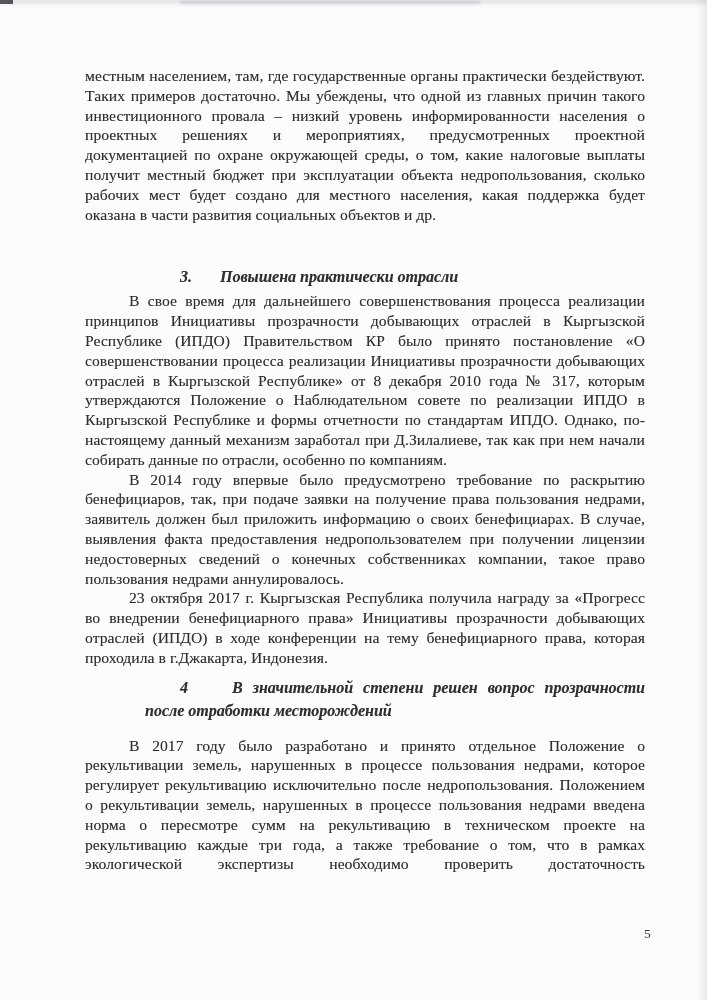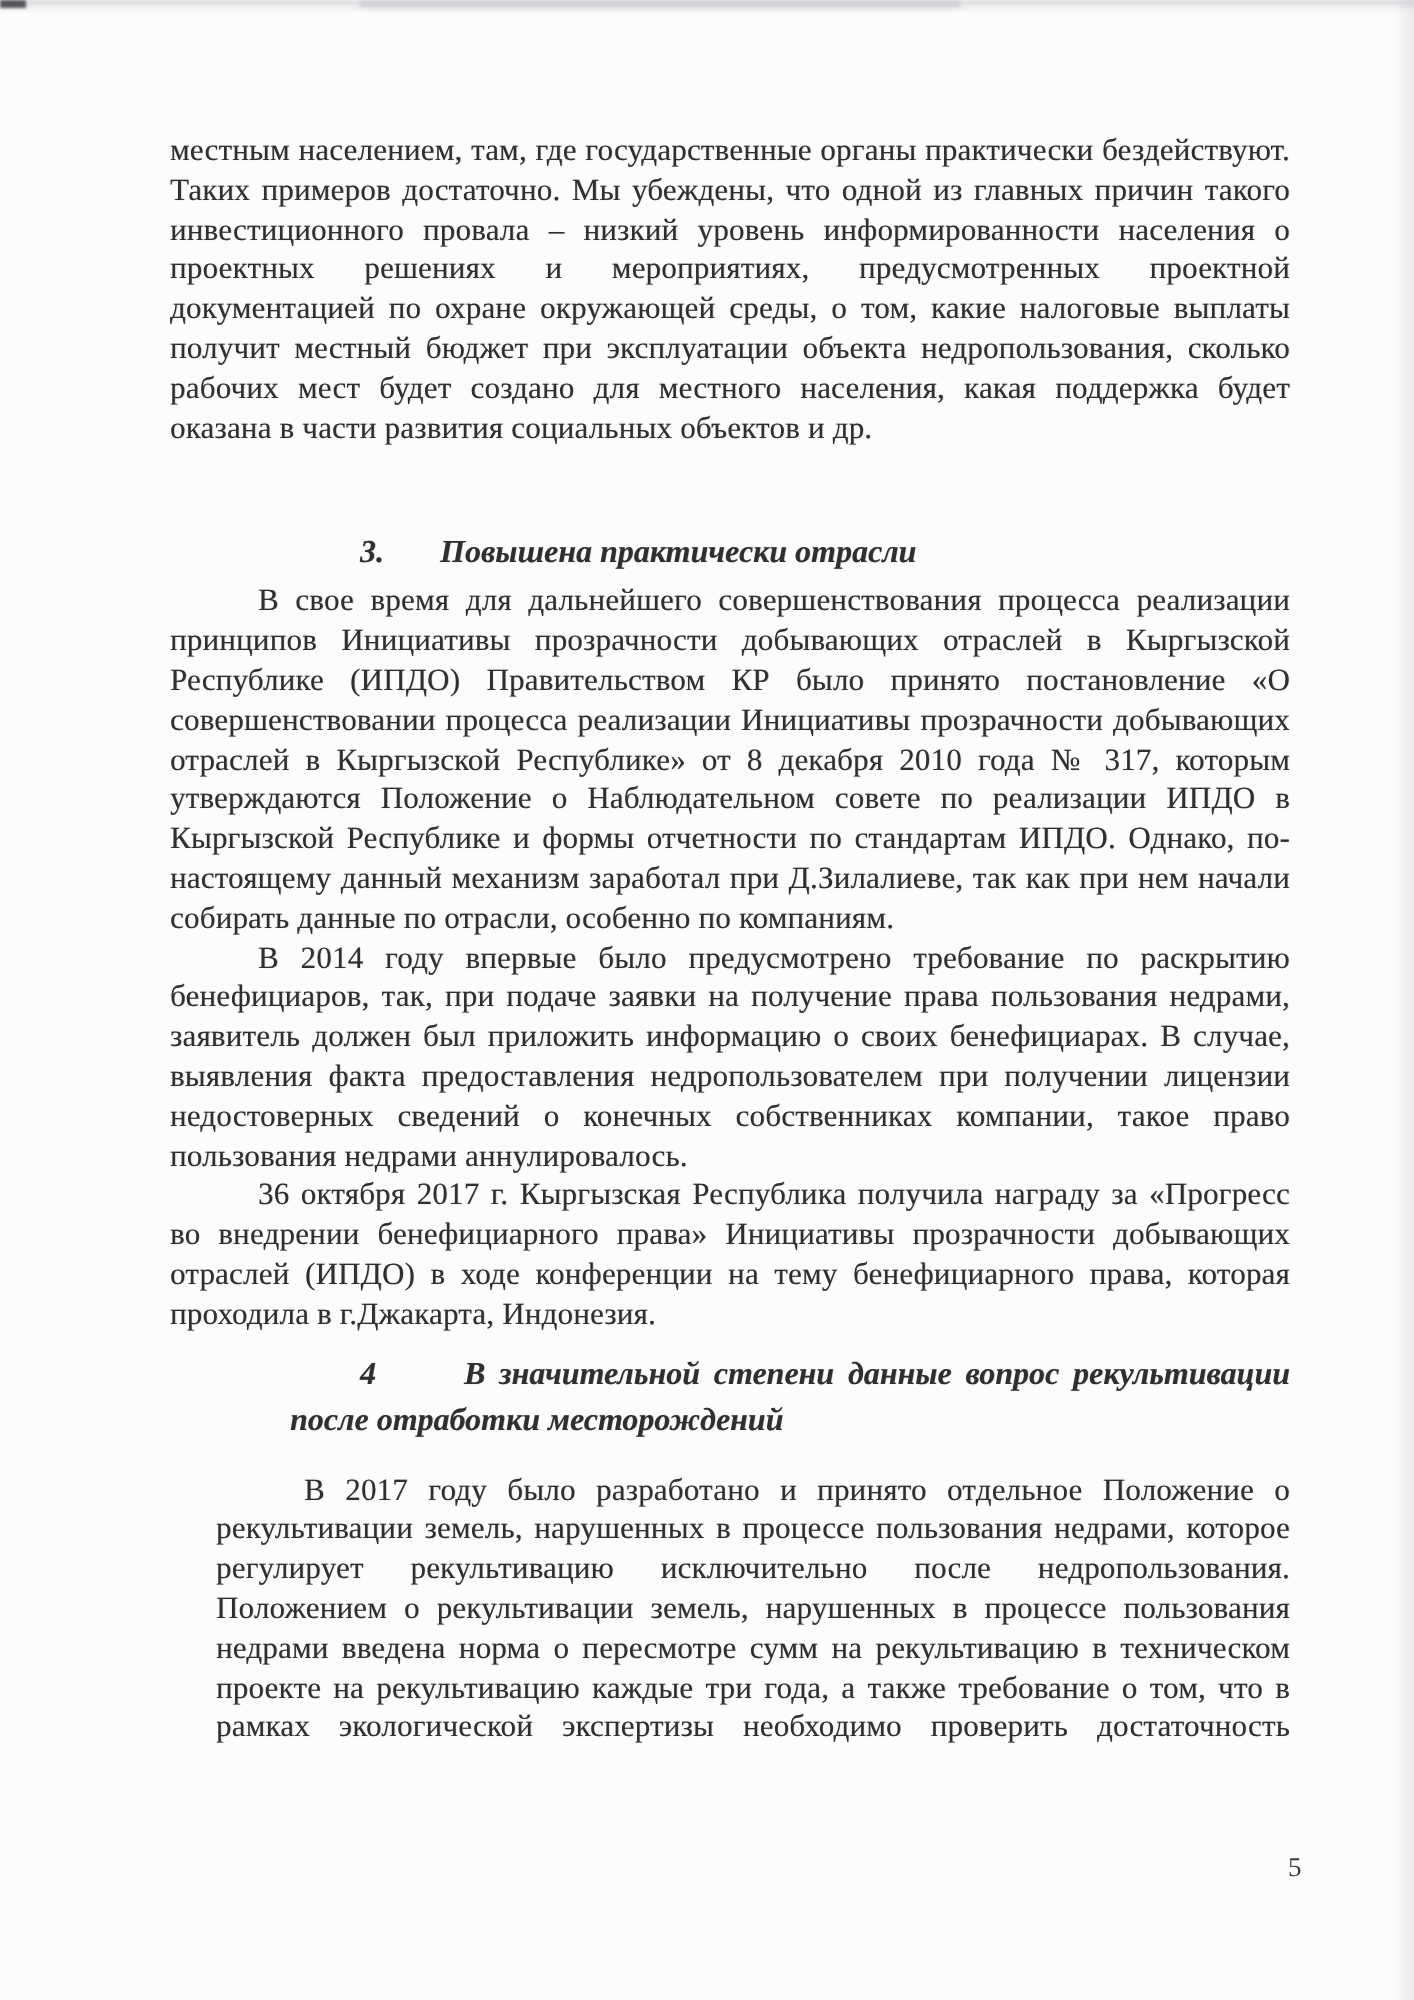--- a/index.html
+++ b/index.html
@@ -48,21 +48,21 @@
   }
   p.body-par {
     margin: 0;
     font-size: 15.5px;
     line-height: 19.8px;
     text-align: justify;
     text-indent: 44px;
     letter-spacing: 0.1px;
   }
   p.no-indent { text-indent: 0; }
-  p.cont-line { text-align-last: justify; margin-left: 23px; }
+  p.cont-line { text-align-last: justify; }
   .h3 {
     margin: 42px 0 3px 0;
     padding-left: 95px;
     font-weight: bold;
     font-style: italic;
     font-size: 16px;
     line-height: 22px;
   }
   .h3 .num { margin-right: 28px; }
   .h4 {
@@ -98,24 +98,24 @@
     <p class="body-par no-indent">местным населением, там, где государственные органы практически бездействуют. Таких примеров достаточно. Мы убеждены, что одной из главных причин такого инвестиционного провала – низкий уровень информированности населения о проектных решениях и мероприятиях, предусмотренных проектной документацией по охране окружающей среды, о том, какие налоговые выплаты получит местный бюджет при эксплуатации объекта недропользования, сколько рабочих мест будет создано для местного населения, какая поддержка будет оказана в части развития социальных объектов и др.</p>
 
     <div class="h3">
       <span class="num">3.</span><span>Повышена практически отрасли</span>
     </div>
 
     <p class="body-par">В свое время для дальнейшего совершенствования процесса реализации принципов Инициативы прозрачности добывающих отраслей в Кыргызской Республике (ИПДО) Правительством КР было принято постановление «О совершенствовании процесса реализации Инициативы прозрачности добывающих отраслей в Кыргызской Республике» от 8 декабря 2010 года № 317, которым утверждаются Положение о Наблюдательном совете по реализации ИПДО в Кыргызской Республике и формы отчетности по стандартам ИПДО. Однако, по-настоящему данный механизм заработал при Д.Зилалиеве, так как при нем начали собирать данные по отрасли, особенно по компаниям.</p>
 
     <p class="body-par">В 2014 году впервые было предусмотрено требование по раскрытию бенефициаров, так, при подаче заявки на получение права пользования недрами, заявитель должен был приложить информацию о своих бенефициарах. В случае, выявления факта предоставления недропользователем при получении лицензии недостоверных сведений о конечных собственниках компании, такое право пользования недрами аннулировалось.</p>
 
-    <p class="body-par">36 октября 2017 г. Кыргызская Республика получила награду за «Прогресс во внедрении бенефициарного права» Инициативы прозрачности добывающих отраслей (ИПДО) в ходе конференции на тему бенефициарного права, которая проходила в г.Джакарта, Индонезия.</p>
+    <p class="body-par">23 октября 2017 г. Кыргызская Республика получила награду за «Прогресс во внедрении бенефициарного права» Инициативы прозрачности добывающих отраслей (ИПДО) в ходе конференции на тему бенефициарного права, которая проходила в г.Джакарта, Индонезия.</p>
 
     <div class="h4">
-      <span class="num">4</span><span>В значительной степени данные вопрос рекультивации после отработки месторождений</span>
+      <span class="num">4</span><span>В значительной степени решен вопрос прозрачности после отработки месторождений</span>
     </div>
 
     <p class="body-par cont-line">В 2017 году было разработано и принято отдельное Положение о рекультивации земель, нарушенных в процессе пользования недрами, которое регулирует рекультивацию исключительно после недропользования. Положением о рекультивации земель, нарушенных в процессе пользования недрами введена норма о пересмотре сумм на рекультивацию в техническом проекте на рекультивацию каждые три года, а также требование о том, что в рамках экологической экспертизы необходимо проверить достаточность</p>
 
   </div>
 
   <div class="pagenum">5</div>
 
 </div>
 

